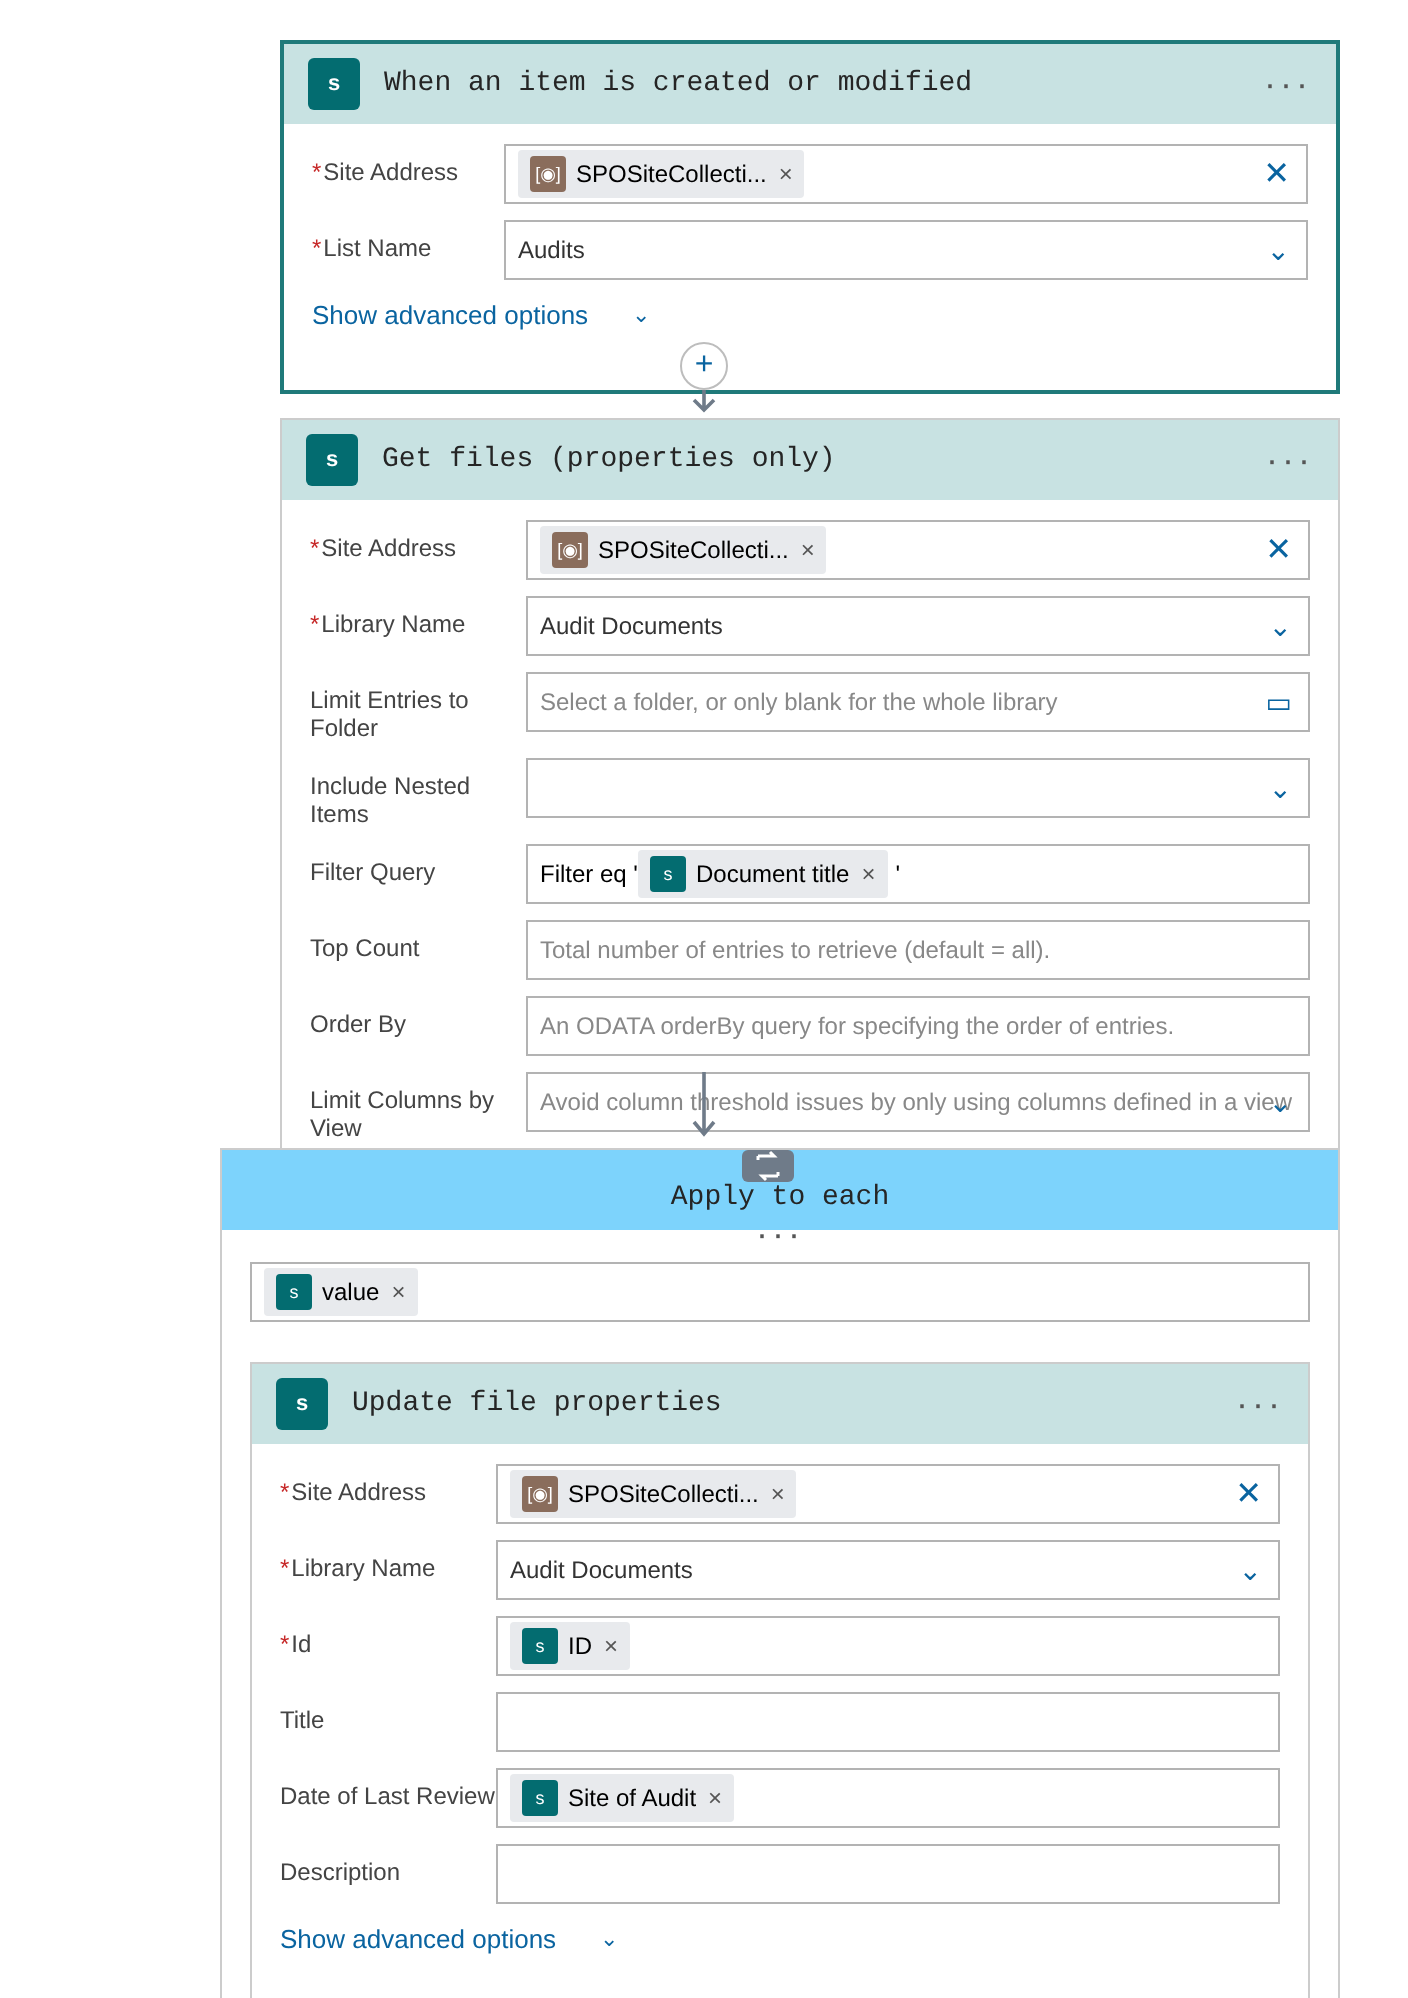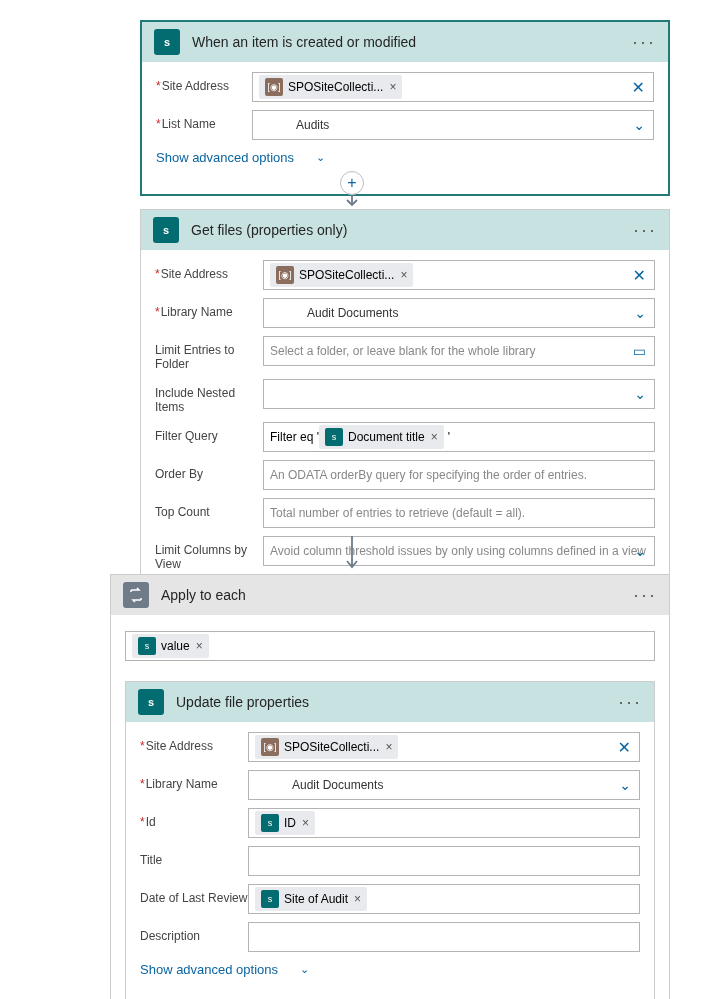--- a/index.html
+++ b/index.html
@@ -2,37 +2,37 @@
 <html><head>
 <meta charset="utf-8">
 <style>
   * { box-sizing: border-box; margin: 0; padding: 0; font-family: "Segoe UI", -apple-system, sans-serif; }
   body { background: #fff; width: 704px; height: 999px; position: relative; }
 
   .card { background: #fff; border: 1px solid #ccc; position: absolute; }
   .card.accent { border: 2px solid #207a7a; }
   .card-header { display: flex; align-items: center; padding: 0 12px; height: 40px; }
   .card-header.teal { background: #c8e2e2; }
-  .card-header.gray { background: #e5e5e5; }
+  .card-header.gray { background: #7dd3fc; flex-direction: column; }
   .card-icon { width: 26px; height: 26px; border-radius: 3px; background: #036c70; display:flex; align-items:center; justify-content:center; margin-right: 12px; }
   .card-icon.gray-icon { background: #6f7b89; }
   .card-icon span { color:#fff; font-size:11px; font-weight:600; }
-  .card-title { font-size: 14px; color: #252525; flex: 1; }
+  .card-title { font-size: 14px; color: #252525; flex: 1; font-family: Liberation Mono, monospace; }
   .card-menu { font-size: 18px; letter-spacing: 2px; color: #555; cursor: pointer; }
   .card-body { padding: 10px 14px 28px; }
 
   .form-row { display: flex; align-items: flex-start; margin-bottom: 8px; }
   .form-label { width: 96px; font-size: 12px; color: #444; padding-top: 7px; flex-shrink:0; }
   .form-label.wide { width: 108px; }
   .req::before { content:"*"; color:#c62828; margin-right:1px; }
   .form-field { flex: 1; }
 
   .input-box { border: 1px solid #b3b3b3; min-height: 30px; display: flex; align-items: center; padding: 2px 6px; position: relative; font-size: 12px; background:#fff; }
   .placeholder { color: #888; flex:1; }
-  .input-text { color: #333; flex:1;margin-left:37px; }
+  .input-text { color: #333; flex:1; }
 
   .pill { display:inline-flex; align-items:center; background:#e8eaed; border-radius:2px; padding:3px 6px; margin-right:4px; font-size:12px; }
   .pill .pill-ico { width:18px; height:18px; border-radius:2px; display:flex;align-items:center;justify-content:center; margin-right:5px; font-size:9px; color:#fff; }
   .pill .pill-ico.brown { background:#8a6d5c; }
   .pill .pill-ico.teal { background:#036c70; }
   .pill .pill-x { margin-left:6px; font-size:12px; color:#555; cursor:pointer; }
 
   .right-ico { position:absolute; right:8px; top:50%; transform:translateY(-50%); font-size:14px; color:#0a64a0; cursor:pointer; }
   .right-ico.x { color:#0a64a0; font-size:16px; font-weight:300; }
   .right-ico.folder { color:#0a64a0; }
@@ -119,21 +119,21 @@
           <div class="input-box">
         <span class="input-text">Audit Documents</span>
         <span class="right-ico">⌄</span>
       </div>
         </div>
     </div>
     <div class="form-row">
       <div class="form-label wide">Limit Entries to Folder</div>
       <div class="form-field">
           <div class="input-box">
-        <span class="placeholder">Select a folder, or leave blank for the whole library</span>
+        <span class="placeholder">Select a folder, or only blank for the whole library</span>
         <span class="right-ico folder">▭</span>
       </div>
         </div>
     </div>
     <div class="form-row">
       <div class="form-label wide">Include Nested Items</div>
       <div class="form-field">
           <div class="input-box">
         <span class="right-ico">⌄</span>
       </div>
@@ -147,32 +147,32 @@
         <span class="pill">
           <span class="pill-ico teal">s</span>
           <span>Document title</span>
           <span class="pill-x">×</span>
         </span>
         <span style="font-size:12px;">'</span>
       </div>
         </div>
     </div>
     <div class="form-row">
+      <div class="form-label wide">Top Count</div>
+      <div class="form-field">
+          <div class="input-box">
+        <span class="placeholder">Total number of entries to retrieve (default = all).</span>
+      </div>
+        </div>
+    </div>
+    <div class="form-row">
       <div class="form-label wide">Order By</div>
       <div class="form-field">
           <div class="input-box">
         <span class="placeholder">An ODATA orderBy query for specifying the order of entries.</span>
-      </div>
-        </div>
-    </div>
-    <div class="form-row">
-      <div class="form-label wide">Top Count</div>
-      <div class="form-field">
-          <div class="input-box">
-        <span class="placeholder">Total number of entries to retrieve (default = all).</span>
       </div>
         </div>
     </div>
     <div class="form-row">
       <div class="form-label wide">Limit Columns by View</div>
       <div class="form-field">
           <div class="input-box">
         <span class="placeholder">Avoid column threshold issues by only using columns defined in a view</span>
         <span class="right-ico">⌄</span>
       </div>

